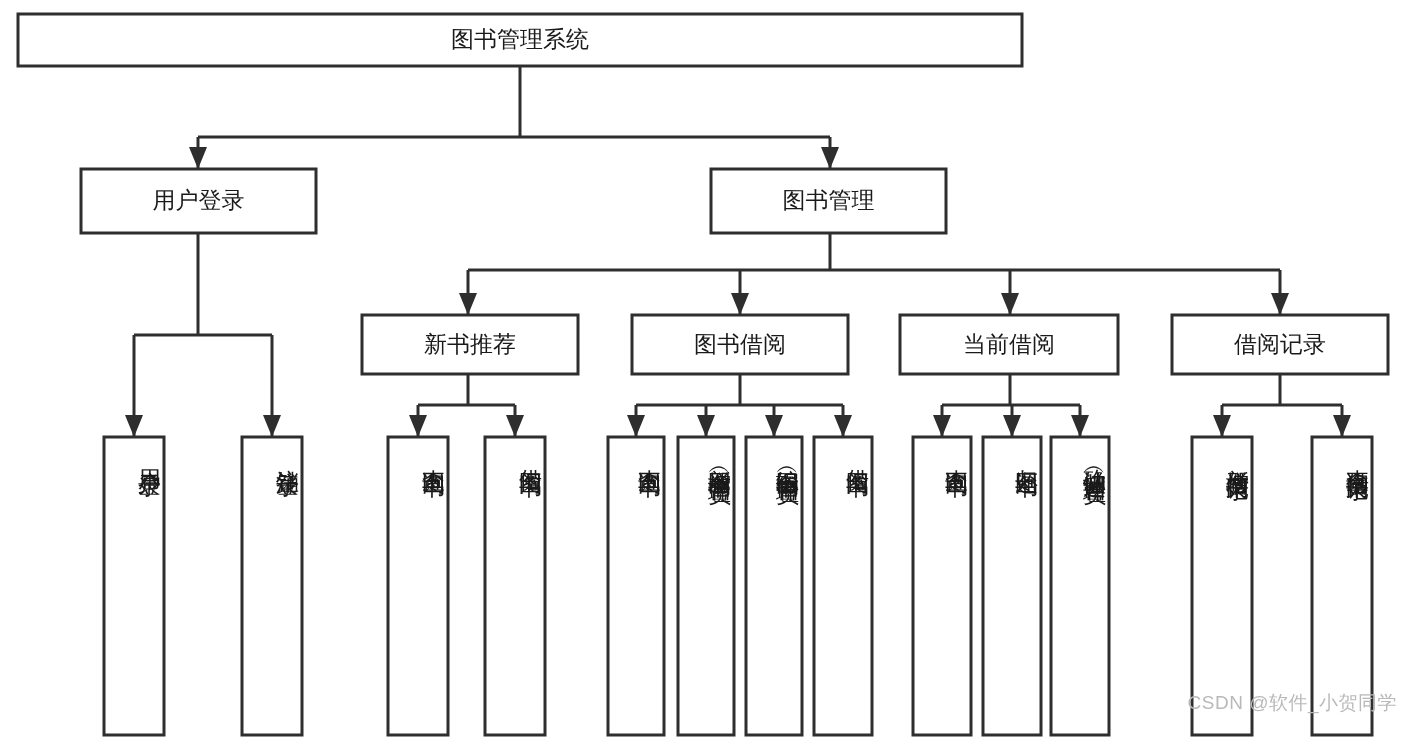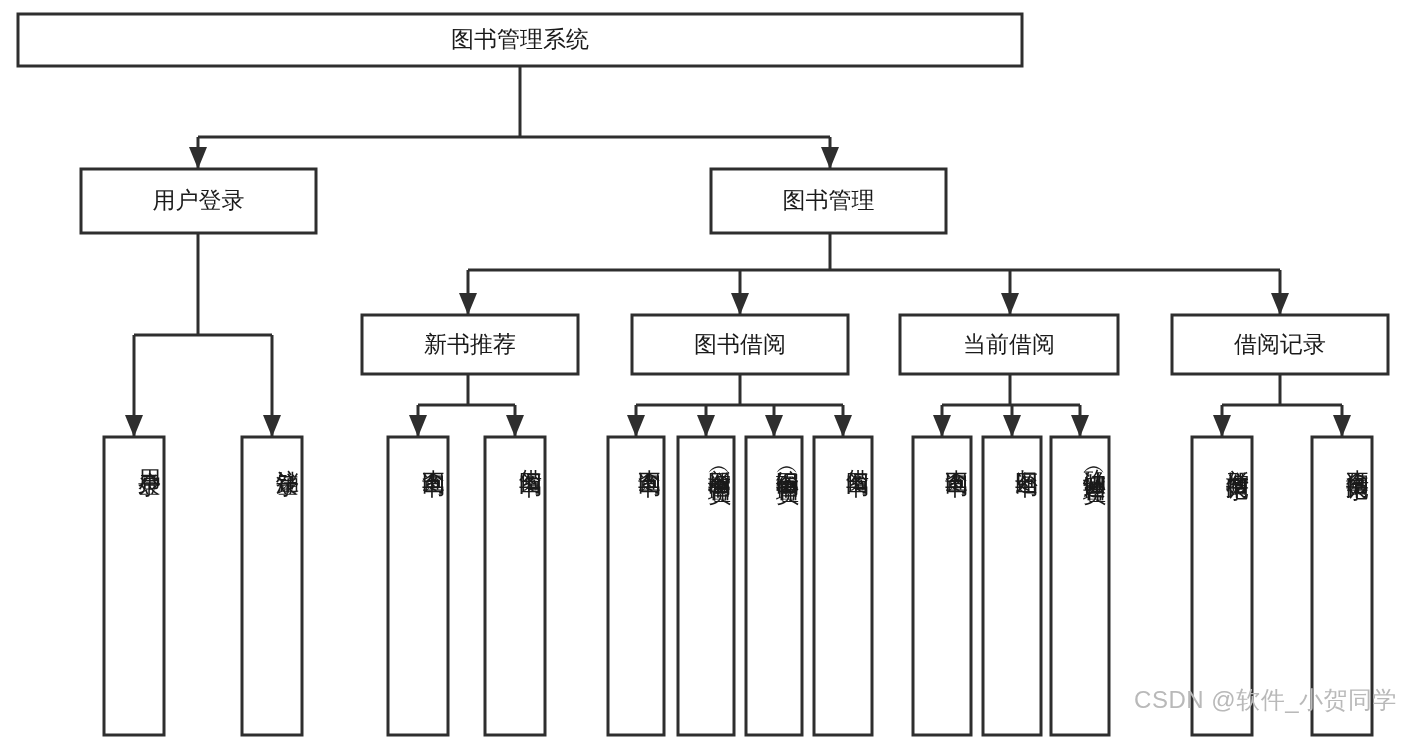--- a/index.html
+++ b/index.html
@@ -60,21 +60,21 @@
     color: #1a1a1a;
     text-align: left;
     white-space: nowrap;
     pointer-events: none;
   }
   .watermark {
     position: absolute;
     right: 8px;
     bottom: 4px;
     font-family: "Liberation Sans", "DejaVu Sans", sans-serif;
-    font-size: 24px;
+    font-size: 19px;
     color: #b9b9b9;
     letter-spacing: 0.5px;
     white-space: nowrap;
   }
 </style>
 </head>
 <body>
 
 <div id="diagram-root">
   <svg id="tree-svg" viewBox="0 0 1405 747">

